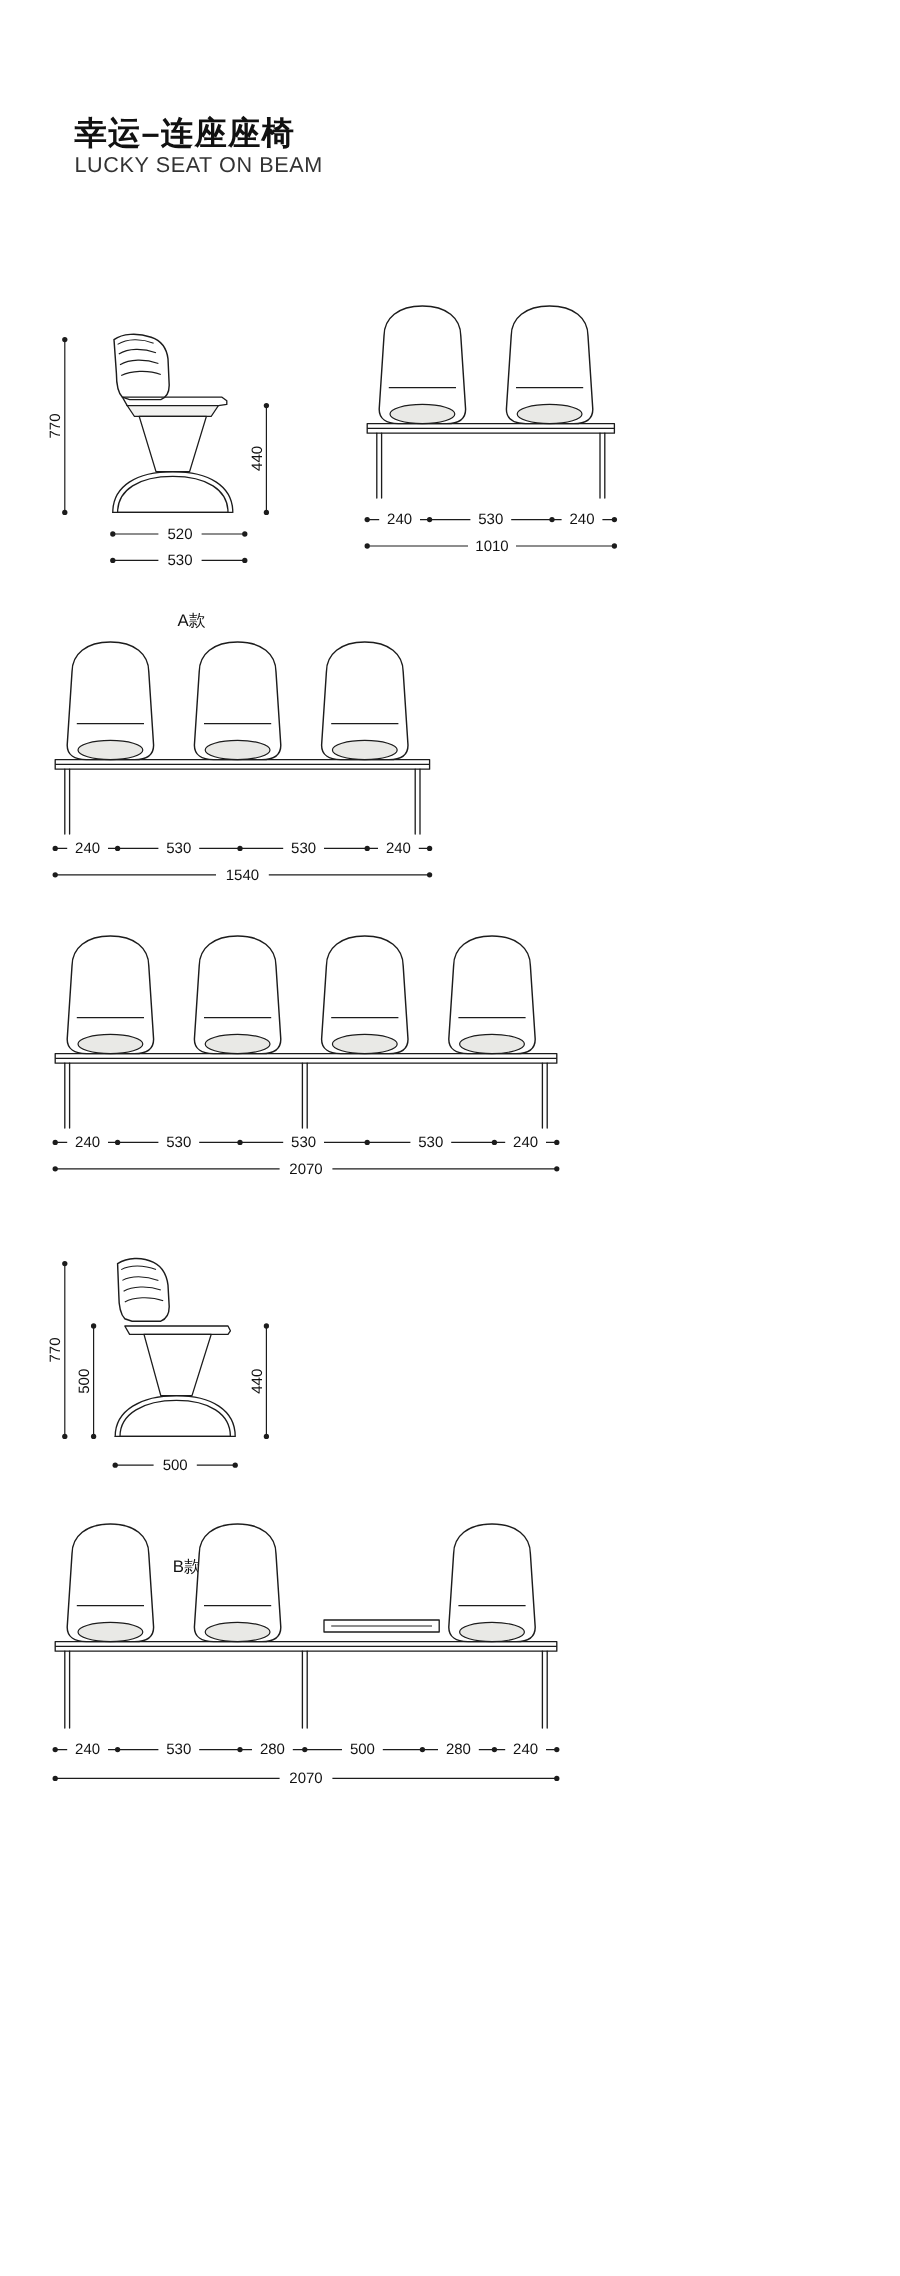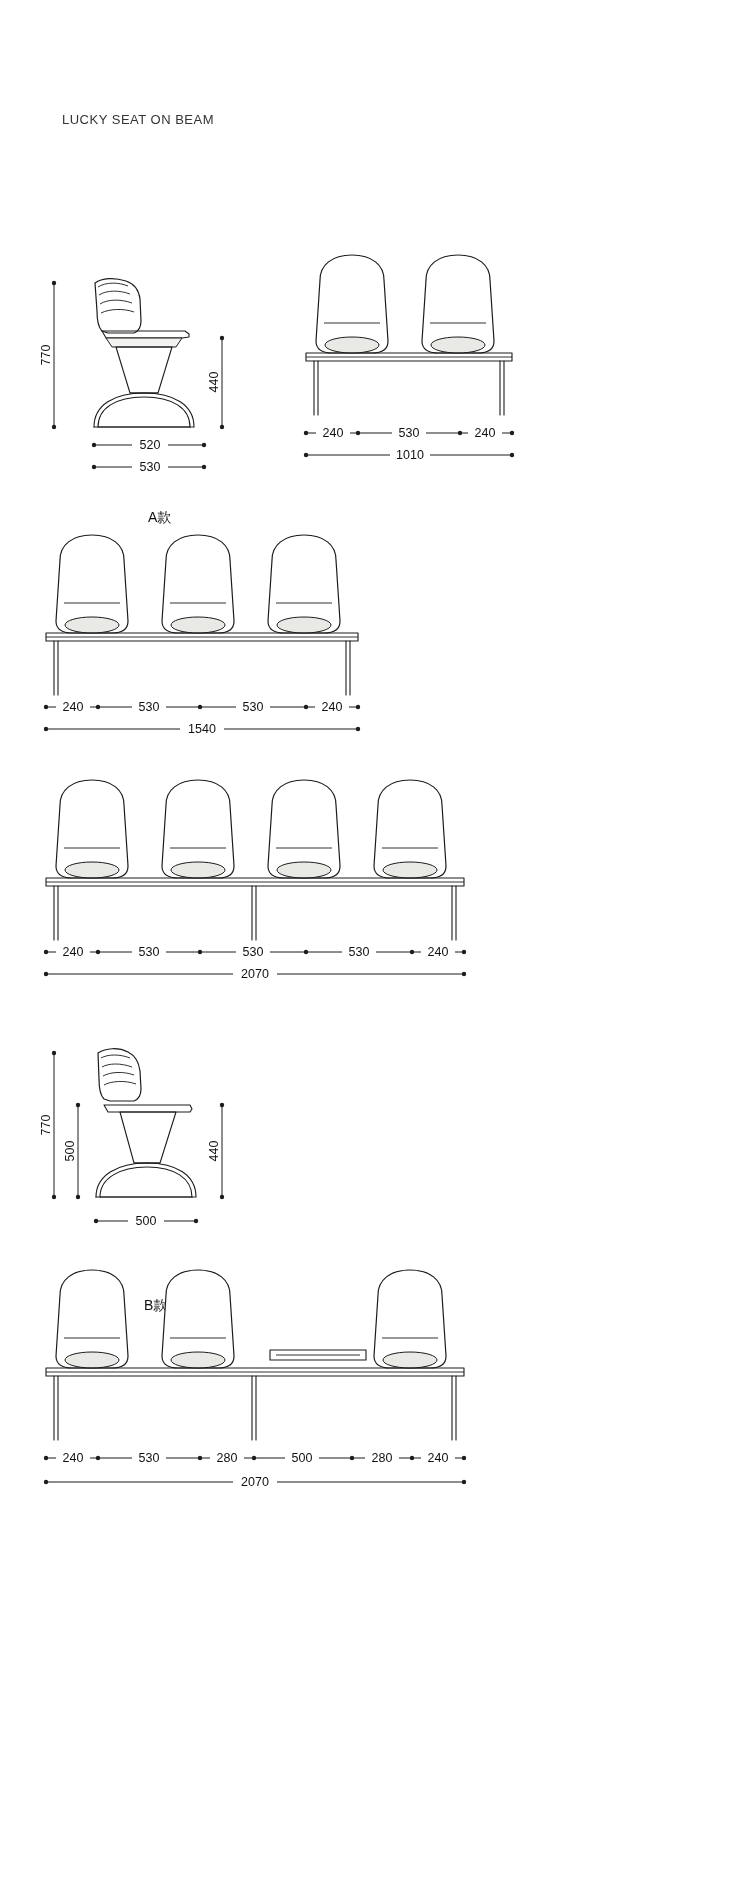--- a/index.html
+++ b/index.html
@@ -29,24 +29,24 @@
   }
   .title-cn {
     font-size: 27px;
     font-weight: 700;
     letter-spacing: 1px;
     color: #111;
     line-height: 1.15;
     white-space: nowrap;
   }
   .title-en {
-    font-size: 13px;
+    font-size: 18px;
     letter-spacing: 0.5px;
     color: #333;
-    margin-top: 16px;
+    margin-top: 0;
     white-space: nowrap;
   }
 
   
   .figure {
     position: absolute;
   }
   .fig-caption {
     position: absolute;
     font-size: 14px;
@@ -73,20 +73,21 @@
     fill: #111;
   }
   .dot { fill: #1c1c1c; }
 </style>
 </head>
 <body>
 
 <div class="page">
 
   <div class="header">
+    <div class="title-cn">幸运–连座座椅</div>
     <div class="title-en">LUCKY SEAT ON BEAM</div>
   </div>
 
   <div class="figure" style="left:40px; top:275px;text-align:right;">
     <svg width="250" height="230" viewBox="0 0 250 230">
 
       <path class="shell" d="M55 8 C62 3 74 2 86 6 C95 9 99 16 100 24 L101 46 C101 52 99 56 94 58
                               L68 58 L62 56 C58 52 57 44 57 36 Z"></path>
       <path class="ln-thin" d="M58 12 C66 7 78 7 88 11"></path>
       <path class="ln-thin" d="M59 20 C67 15 79 15 90 19"></path>

